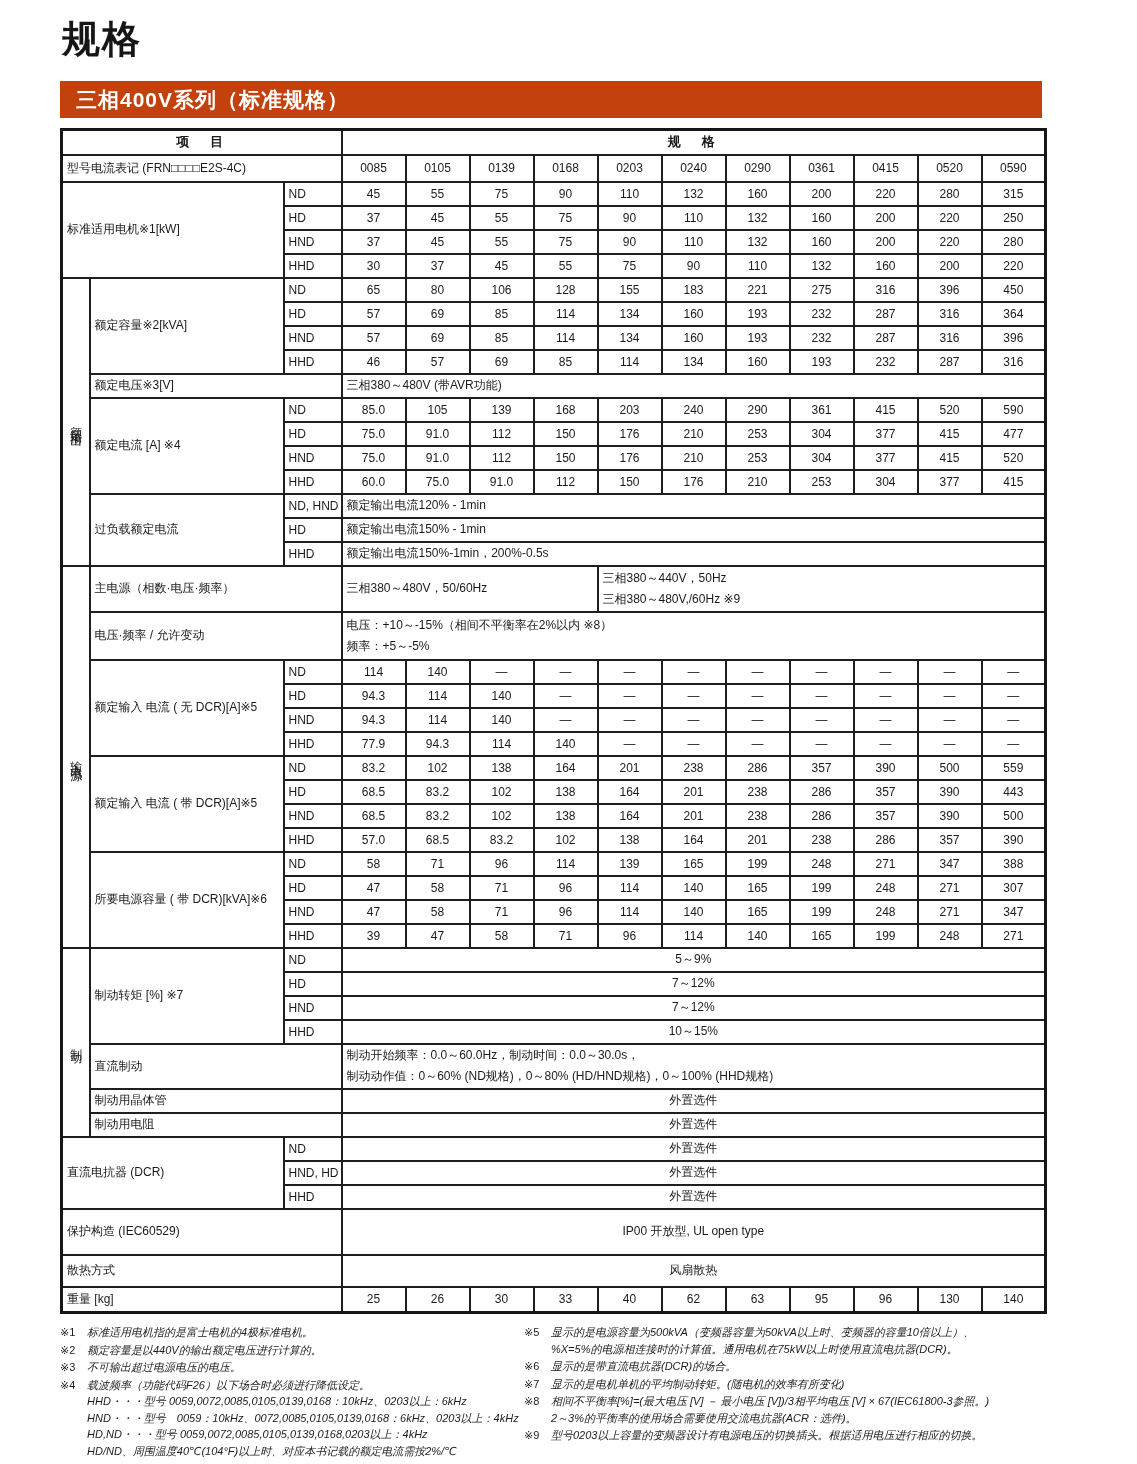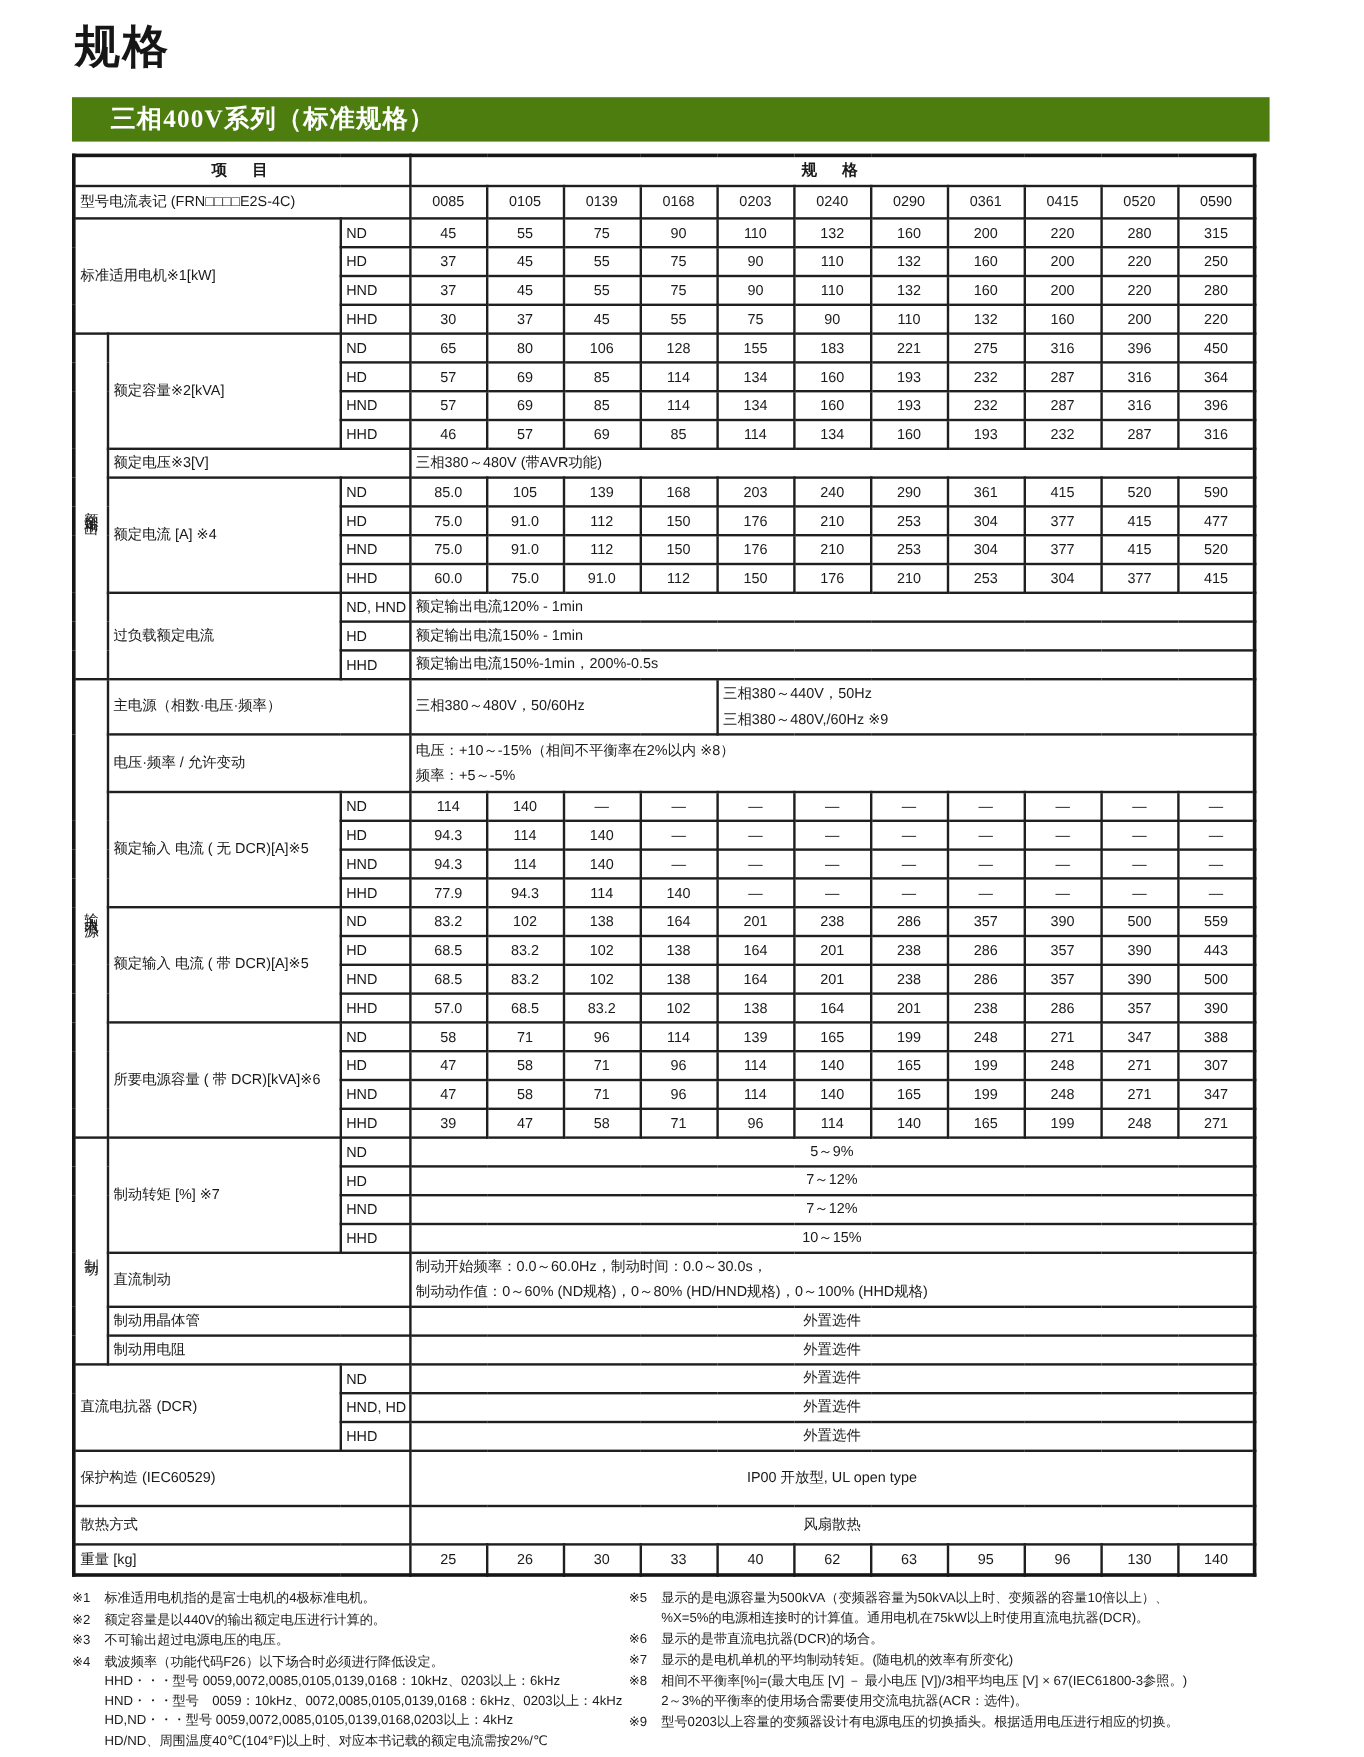--- a/index.html
+++ b/index.html
@@ -9,23 +9,23 @@
     color:#1a1a1a;
     -webkit-font-smoothing:antialiased;
   }
   .page{padding:10px 0 0 60px;}
   .page-title{
     font-size:38px;font-weight:bold;color:#161616;
     margin:4px 0 16px 2px;letter-spacing:2px;
   }
   .banner{
     width:966px;height:37px;line-height:37px;
-    background:#4d7c0f;color:#ffffff;
+    background:#c2410c;color:#ffffff;
     font-size:21px;font-weight:bold;letter-spacing:1px;
-    padding-left:32px;margin-bottom:10px;font-family:Liberation Serif, serif;
+    padding-left:16px;margin-bottom:10px;
   }
   table.spec{
     border-collapse:collapse;table-layout:fixed;
     width:982px;font-size:12px;
     border:3px solid #161616;
   }
   table.spec td{
     border:2px solid #1f1f1f;
     height:22px;padding:0 4px;
     vertical-align:middle;overflow:hidden;
@@ -54,21 +54,21 @@
   td.ctr{text-align:center;}
   .cell-line{line-height:1.75;white-space:nowrap;}
   .footnotes{
     display:flex;gap:16px;margin-top:10px;
     font-size:11px;color:#1c1c1c;width:1040px;
   }
   .fn-col-left{width:448px;flex:none;}
   .fn-col-right{flex:1;}
   .fn-item{display:flex;margin-bottom:1px;}
   .fn-num{width:27px;flex:none;line-height:1.5;}
-  .fn-lines{flex:1;}
+  .fn-lines{flex:1;font-style:italic;}
   .fn-line{line-height:1.5;white-space:nowrap;}
 </style>
 </head>
 <body>
 
 <div class="page">
 
   <div class="page-title">规格</div>
 
   <div class="banner">三相400V系列（标准规格）</div>

